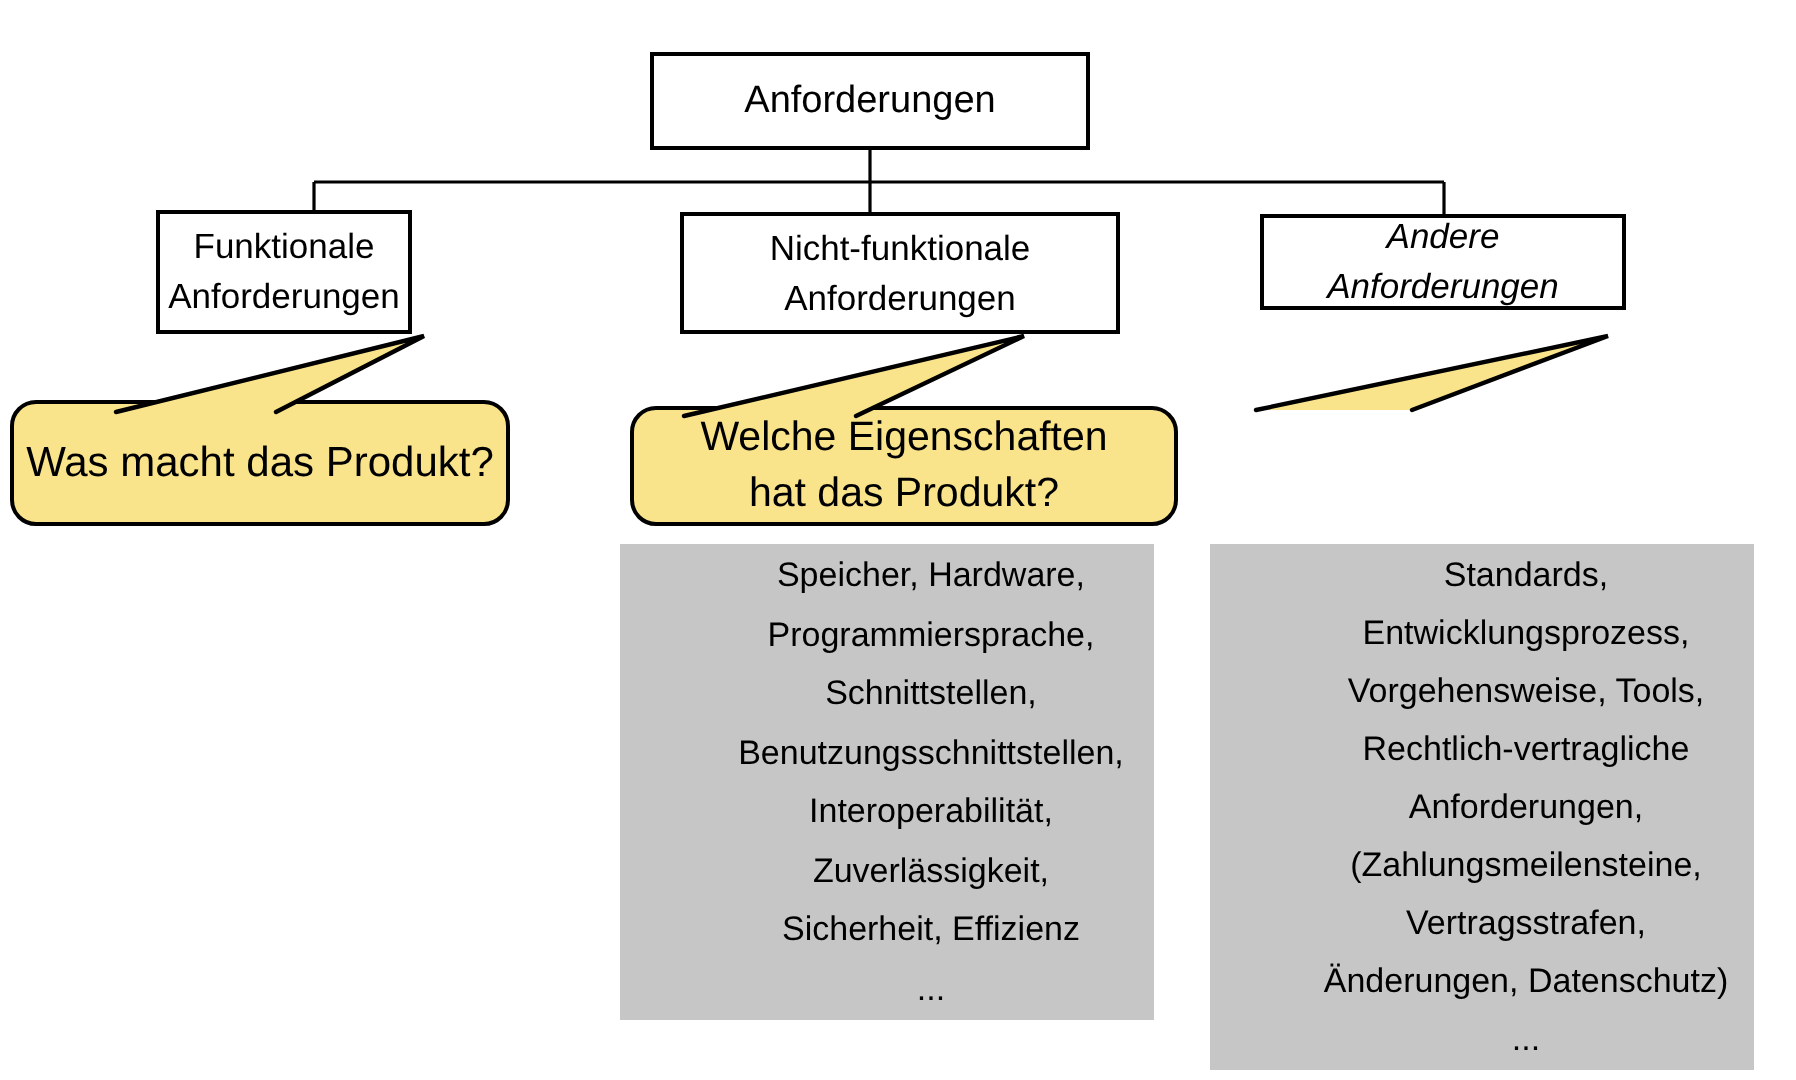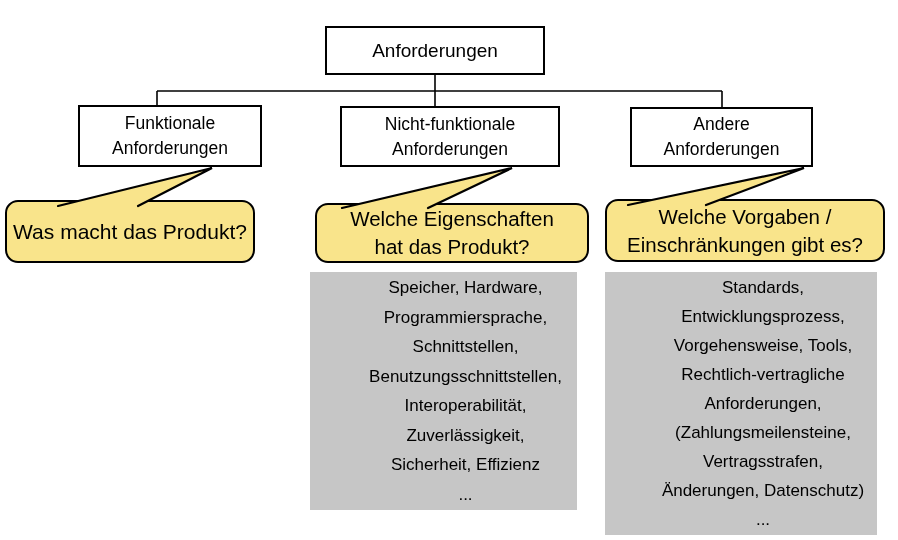--- a/index.html
+++ b/index.html
@@ -78,43 +78,39 @@
 
     <path class="tail" d="M 58 206 L 212 168 L 138 206"></path>
     <path class="tail" d="M 342 208 L 512 168 L 428 208"></path>
     <path class="tail" d="M 628 205 L 804 168 L 706 205"></path>
   </svg>
 
   <div class="node root" style="left:325px; top:26px; width:220px; height:49px;">
     <span>Anforderungen</span>
   </div>
 
-  <div class="node child" style="left:78px; top:105px; width:184px; height:62px;">
+  <div class="node child" style="left:78px; top:105px; width:128px; height:62px;">
     <span>Funktionale
 Anforderungen</span>
   </div>
   <div class="node child" style="left:340px; top:106px; width:220px; height:61px;justify-content:center;">
     <span>Nicht-funktionale
 Anforderungen</span>
   </div>
-  <div class="node child" style="left:630px; top:107px; width:183px; height:60px;">
+  <div class="node child" style="left:630px; top:107px; width:183px; height:48px;font-style:italic;">
     <span>Andere
 Anforderungen</span>
   </div>
 
   <div class="bubble" style="left:5px; top:200px; width:250px; height:63px;">
     <span>Was macht das Produkt?</span>
   </div>
   <div class="bubble" style="left:315px; top:203px; width:274px; height:60px; font-size:20.5px;">
     <span>Welche Eigenschaften
 hat das Produkt?</span>
-  </div>
-  <div class="bubble" style="left:605px; top:199px; width:280px; height:63px; font-size:20.5px;">
-    <span>Welche Vorgaben /
-Einschränkungen gibt es?</span>
   </div>
 
   <div class="panel" style="left:310px; top:272px; width:267px; height:238px; line-height:29.5px;">
     <span>Speicher, Hardware,
 Programmiersprache,
 Schnittstellen,
 Benutzungsschnittstellen,
 Interoperabilität,
 Zuverlässigkeit,
 Sicherheit, Effizienz

